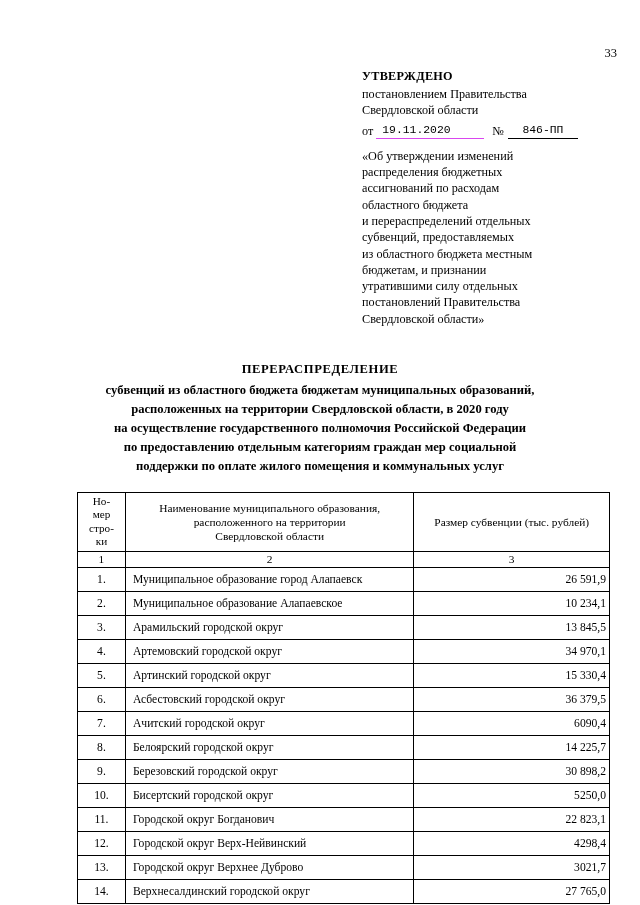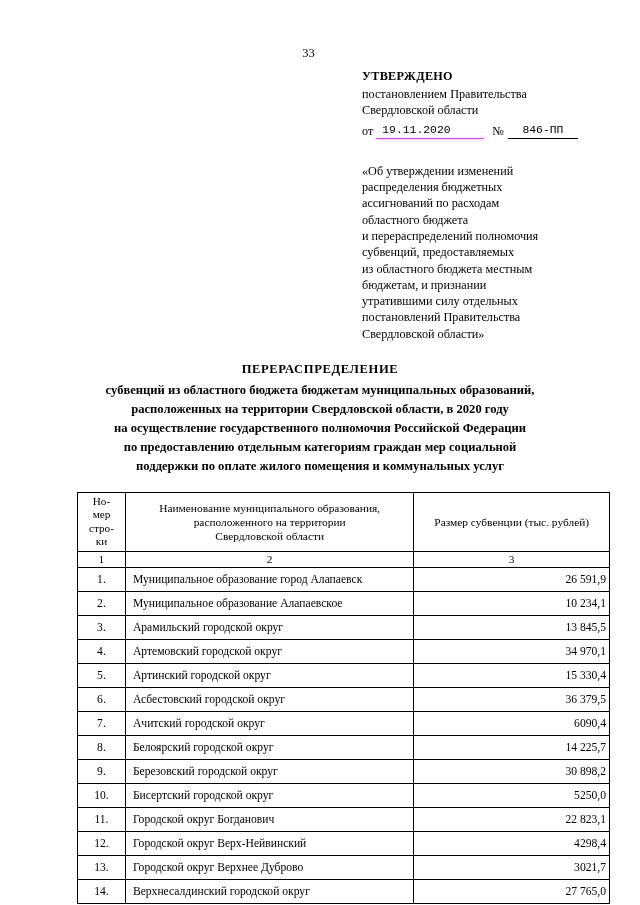--- a/index.html
+++ b/index.html
@@ -18,21 +18,21 @@
   .page {
     position: absolute;
     inset: 0;
     padding: 0;
   }
   .page-number {
     position: absolute;
     top: 46px;
     left: 0;
     width: 617px;
-    text-align: center;
+    text-align: right;
     font-size: 12.5px;
   }
   
   .approval {
     position: absolute;
     top: 68px;
     left: 362px;
     width: 246px;
     font-size: 12.2px;
     line-height: 16.2px;
@@ -64,21 +64,21 @@
   .date-row .num-lbl { margin: 0 4px 0 8px; }
   .num-val {
     font-family: "Liberation Mono", monospace;
     font-size: 11.4px;
     border-bottom: 1px solid #000;
     padding: 0 4px;
     min-width: 62px;
     text-align: center;
   }
   .quote-block {
-    margin-top: 24px;
+    margin-top: 9px;
     font-size: 12.2px;
     line-height: 16.3px;
   }
   
   .heading {
     position: absolute;
     top: 360px;
     left: 52px;
     width: 536px;
     text-align: center;
@@ -153,21 +153,21 @@
       <span class="date-val">19.11.2020</span>
       <span class="num-lbl">№</span>
       <span class="num-val">846-ПП</span>
     </div>
 
     <div class="quote-block">
       <div>«Об утверждении изменений</div>
       <div>распределения бюджетных</div>
       <div>ассигнований по расходам</div>
       <div>областного бюджета</div>
-      <div>и перераспределений полномочия</div>
+      <div>и перераспределений отдельных</div>
       <div>субвенций, предоставляемых</div>
       <div>из областного бюджета местным</div>
       <div>бюджетам, и признании</div>
       <div>утратившими силу отдельных</div>
       <div>постановлений Правительства</div>
       <div>Свердловской области»</div>
     </div>
   </div>
 
   <div class="heading">

